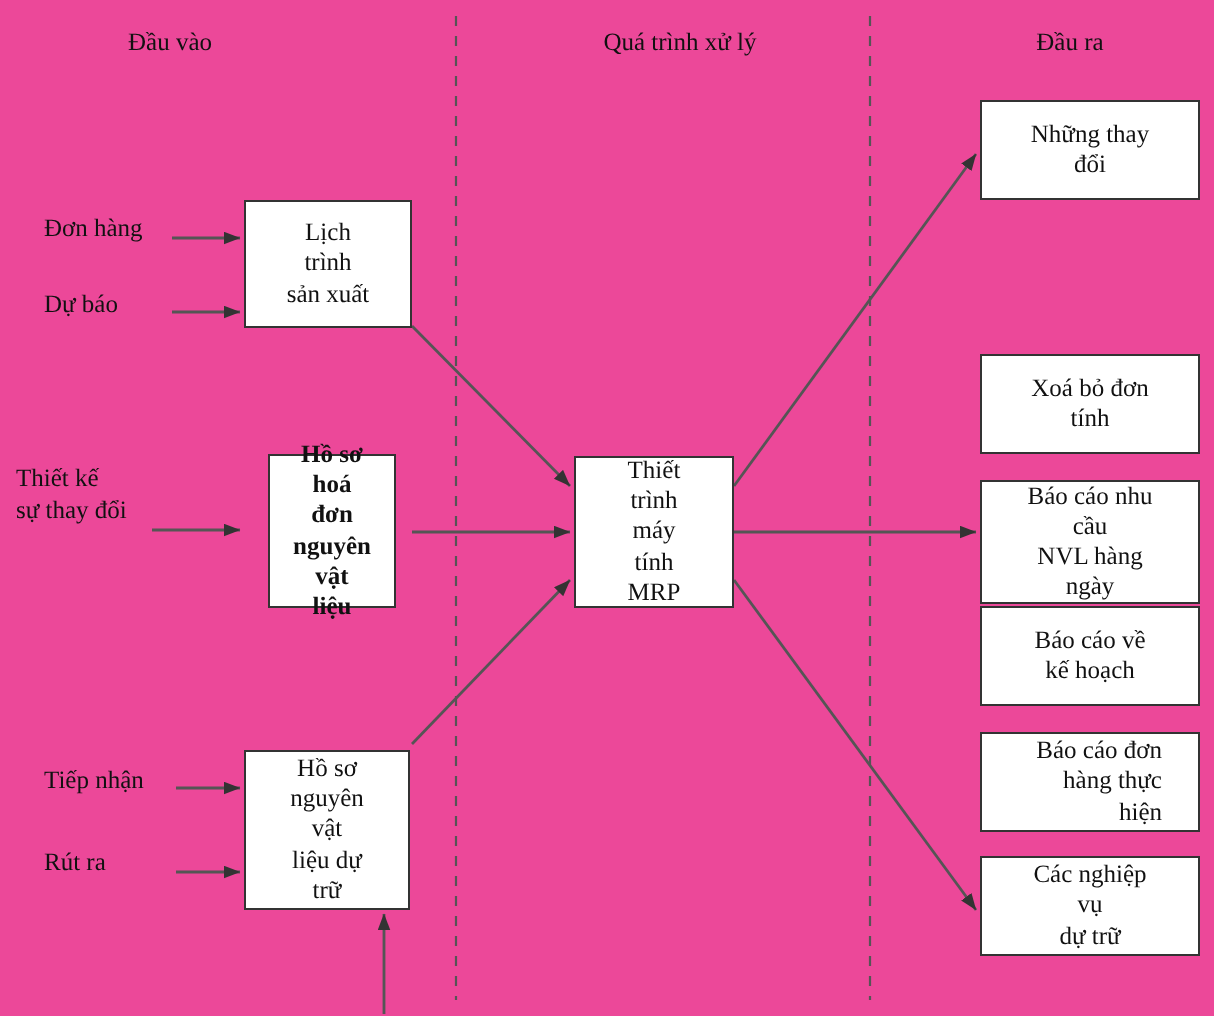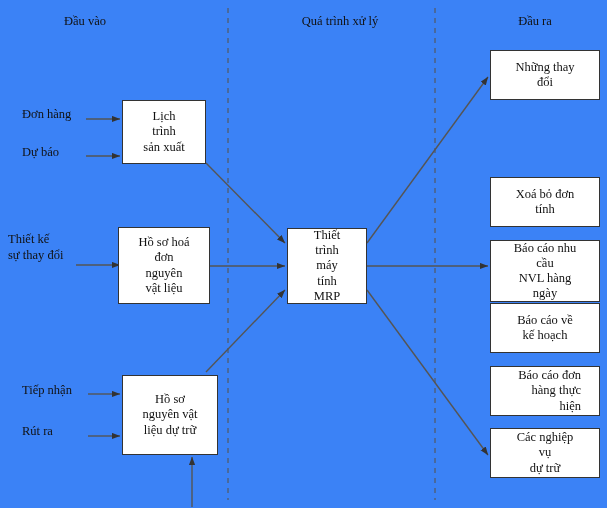--- a/index.html
+++ b/index.html
@@ -4,21 +4,21 @@
 <style>
   html, body {
     margin: 0;
     padding: 0;
     background: #ffffff;
   }
   #diagram-root {
     position: relative;
     width: 607px;
     height: 508px;
-    background: #3b82f6;
+    background: #ec4899;
     font-family: "Liberation Serif", "DejaVu Serif", serif;
     color: #111111;
     overflow: hidden;
   }
   .svg-layer {
     position: absolute;
     left: 0;
     top: 0;
     width: 607px;
     height: 508px;
@@ -100,29 +100,29 @@
   <div class="io-label" style="left:22px; top:383px;">Tiếp nhận</div>
   <div class="io-label" style="left:22px; top:424px;">Rút ra</div>
 
   <div class="node-box" style="left:122px; top:100px; width:84px; height:64px;">
     <div>
       <div>Lịch trình</div>
       <div>sản xuất</div>
     </div>
   </div>
 
-  <div class="node-box" style="left:118px; top:227px; width:92px; height:77px;">
+  <div class="node-box" style="left:134px; top:227px; width:64px; height:77px;font-weight:bold;">
     <div>
       <div>Hồ sơ hoá</div>
       <div>đơn nguyên</div>
       <div>vật liệu</div>
     </div>
   </div>
 
-  <div class="node-box" style="left:122px; top:375px; width:96px; height:80px;">
+  <div class="node-box" style="left:122px; top:375px; width:83px; height:80px;">
     <div>
       <div>Hồ sơ</div>
       <div>nguyên vật</div>
       <div>liệu dự trữ</div>
     </div>
   </div>
 
   <div class="node-box" style="left:287px; top:228px; width:80px; height:76px;">
     <div>
       <div>Thiết trình</div>

